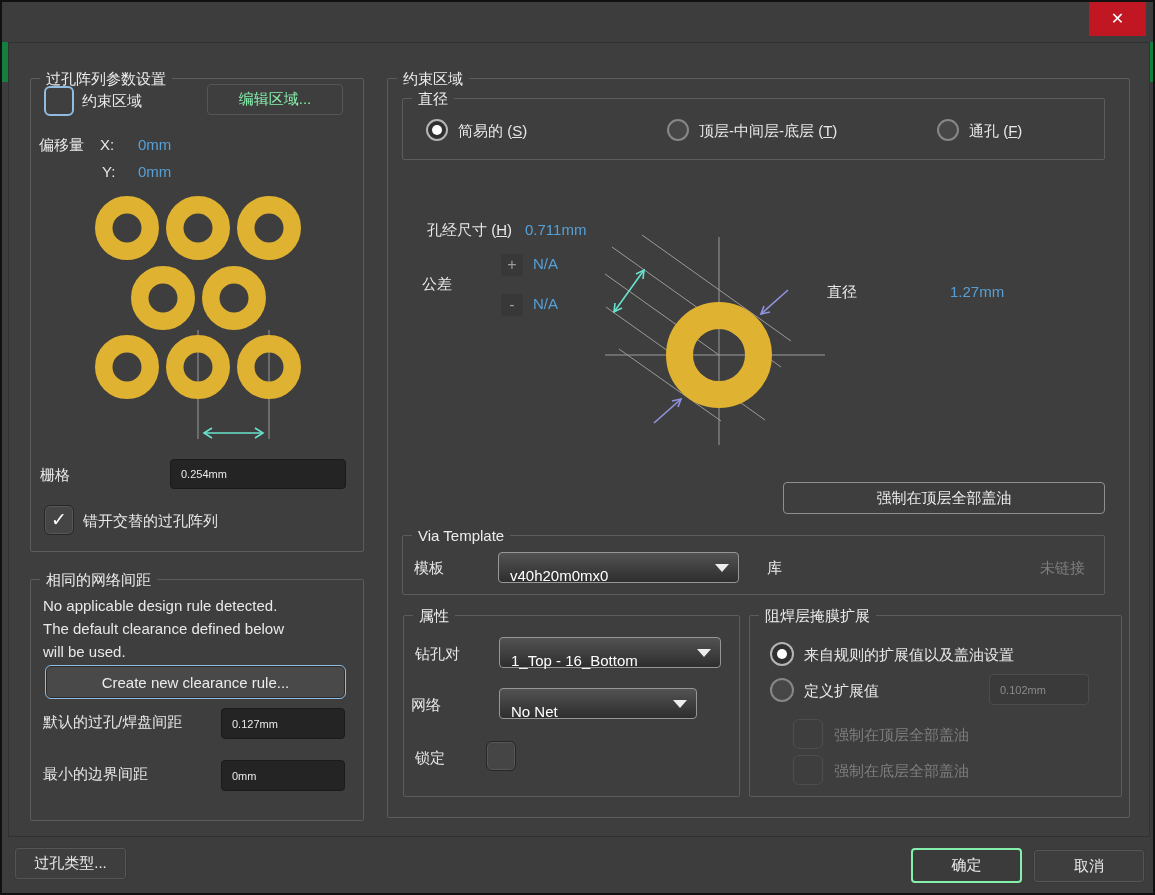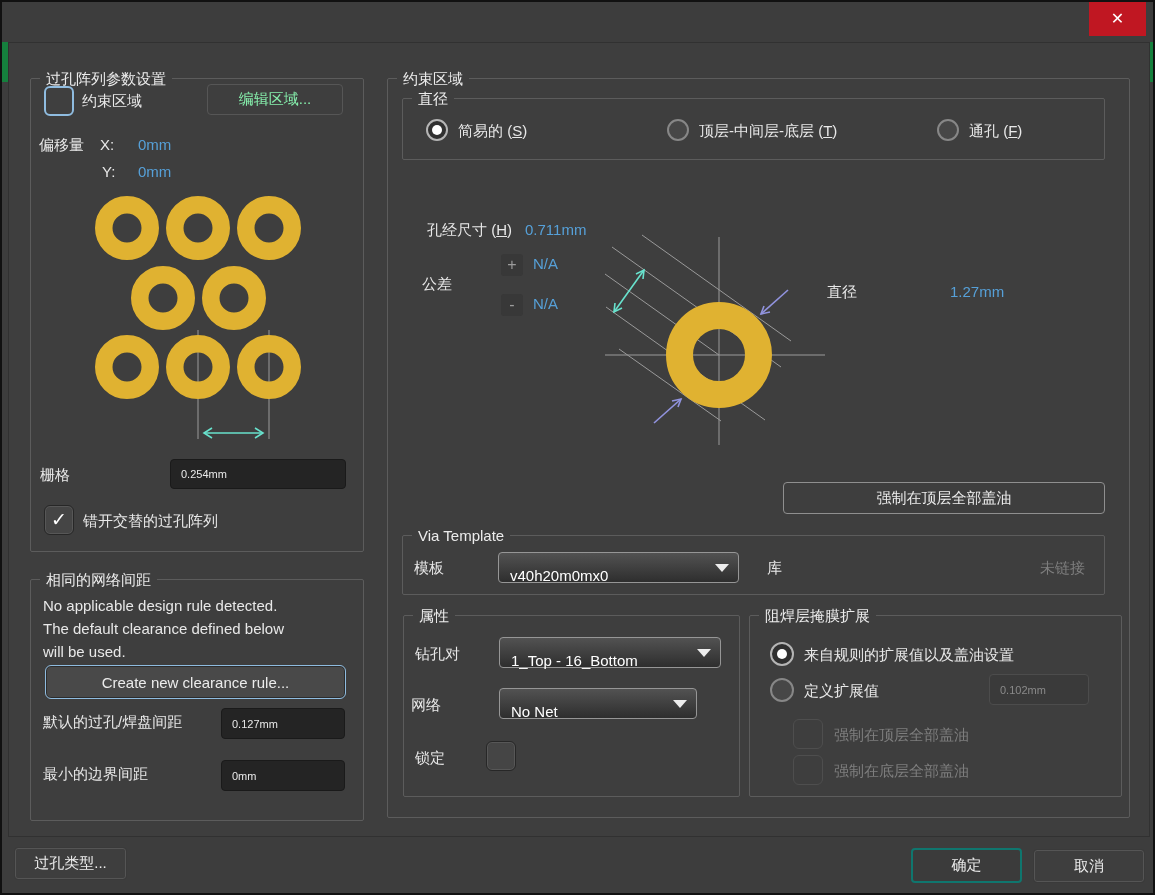--- a/index.html
+++ b/index.html
@@ -30,21 +30,21 @@
 
   .dropdown{background:linear-gradient(#525252,#2e2e2e);border:1px solid #969696;border-radius:4px;
     color:#fff;display:flex;align-items:center;padding:16px 30px 0 11px;cursor:pointer;}
   .dd-arrow{position:absolute;right:9px;top:50%;margin-top:-4px;width:0;height:0;
     border-left:7px solid transparent;border-right:7px solid transparent;border-top:8px solid #ededed;}
 
   .btn{background:#3e3e3e;border:1px solid #8f8f8f;border-radius:4px;color:#ececec;
     font-size:15px;text-align:center;cursor:pointer;display:flex;align-items:center;justify-content:center;}
   .btn.disabled{border-color:#565656;color:#86efac;cursor:default;}
   .btn.dark{border-color:#3a3a3a;box-shadow:inset 0 0 0 1px #555;}
-  .btn.focused{border:2px solid #0f766e;background:#3b3b3b;}
+  .btn.focused{border:2px solid #86efac;background:#3b3b3b;}
   .btn.bluerule{border:1px solid #8fbce0;border-radius:6px;background:#494949;box-shadow:0 0 0 1px #2c2c2c inset;}
 
   .checkbox{background:#454545;border:1px solid #272727;border-radius:6px;cursor:pointer;
     box-shadow:inset 0 0 0 1px #575757;}
   .checkbox.focus{border:2px solid #8fbce0;box-shadow:none;background:#3f3f3f;}
   .checkbox.disabled{background:#3e3e3e;border-color:#4e4e4e;box-shadow:none;cursor:default;}
   .check-mark{display:block;text-align:center;color:#fff;font-size:19px;line-height:27px;}
 
   .radio{border-radius:50%;background:#474747;border:2px solid #878787;cursor:pointer;}
   .radio.sel{background:#303030;border-color:#b5b5b5;position:absolute;}

